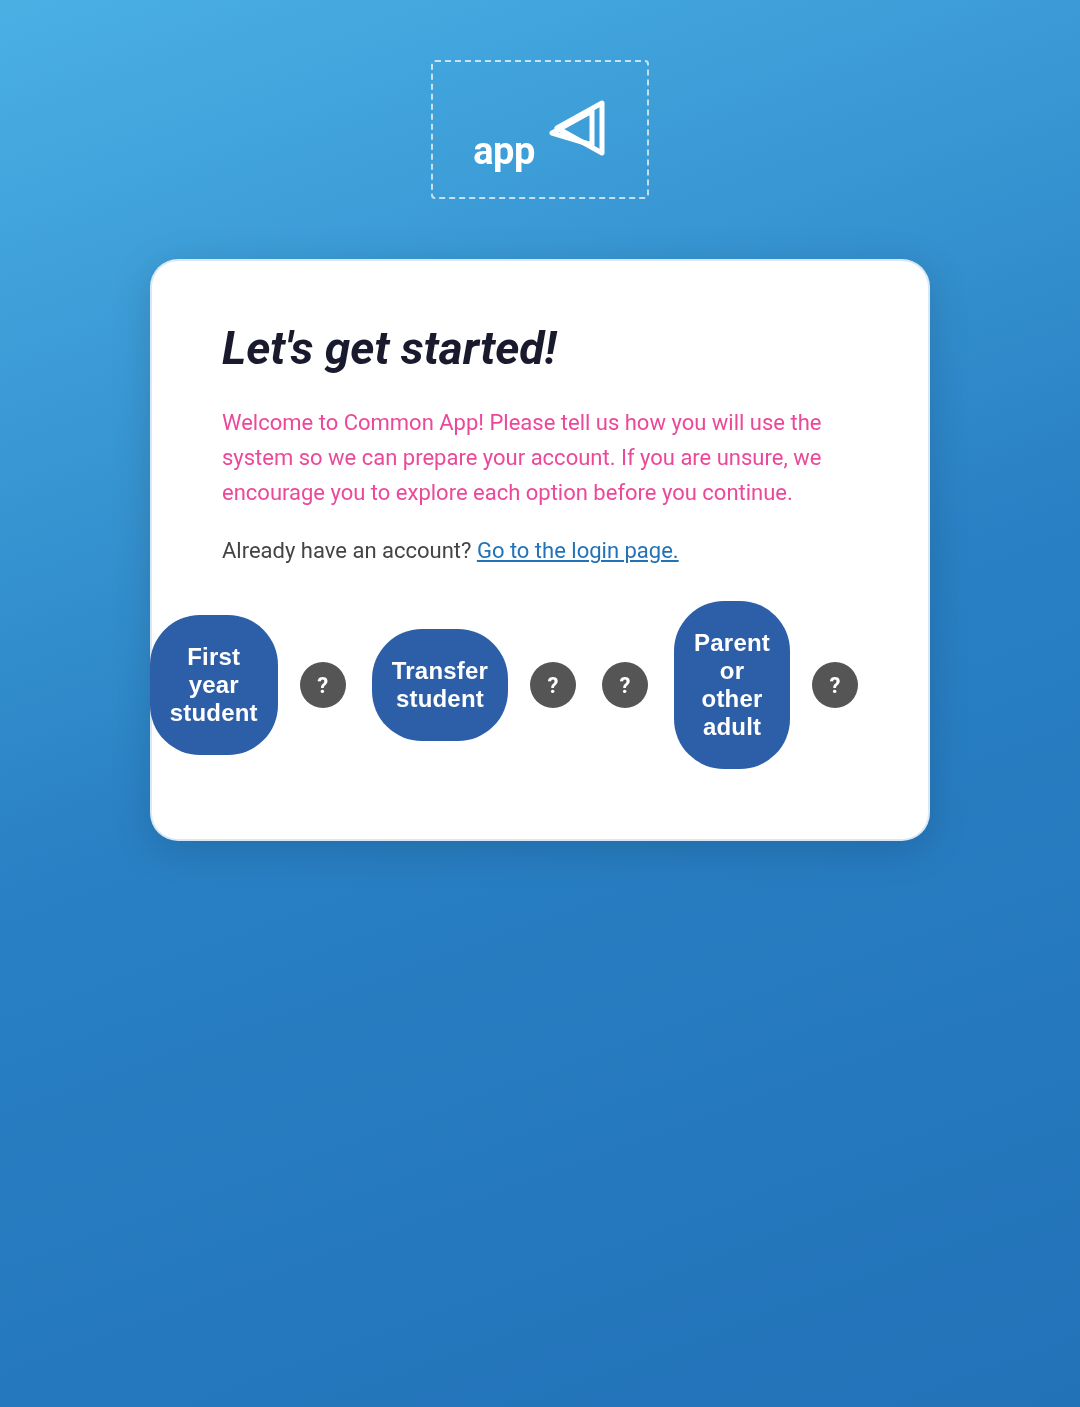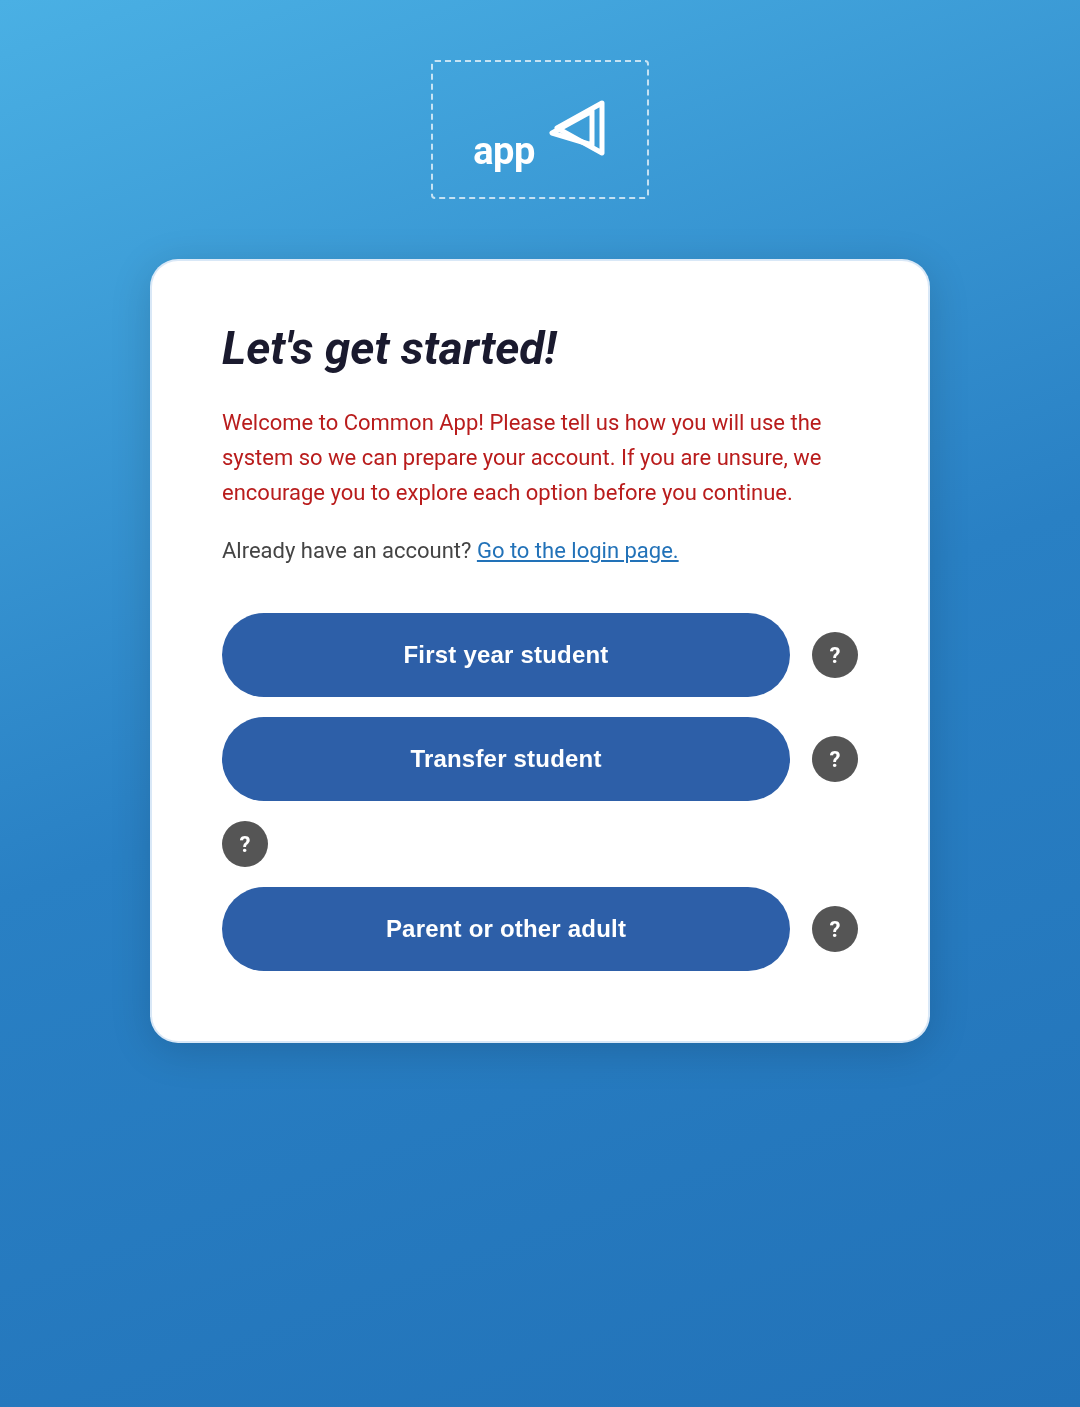--- a/index.html
+++ b/index.html
@@ -54,41 +54,41 @@
       font-size: 46px;
       font-weight: 700;
       color: #1a1a2e;
       margin-bottom: 28px;
       line-height: 1.2;
       font-style: italic;
     }
 
     .card-description {
       font-size: 22px;
-      color: #b91c1c;
+      color: #ec4899;
       line-height: 1.6;
       margin-bottom: 28px;
     }
 
     .login-line {
       font-size: 22px;
       color: #444;
-      margin-bottom: 50px;
+      margin-bottom: 38px;
     }
 
     .login-link {
       color: #2272b8;
       text-decoration: underline;
       cursor: pointer;
     }
 
     .options-container {
       display: flex;
-      flex-direction: column;
-      gap: 20px;
+      flex-direction: row;
+      gap: 26px;
       justify-content: flex-end;
     }
 
     .option-row {
       display: flex;
       align-items: center;
       gap: 22px;
     }
 
     .option-button {

